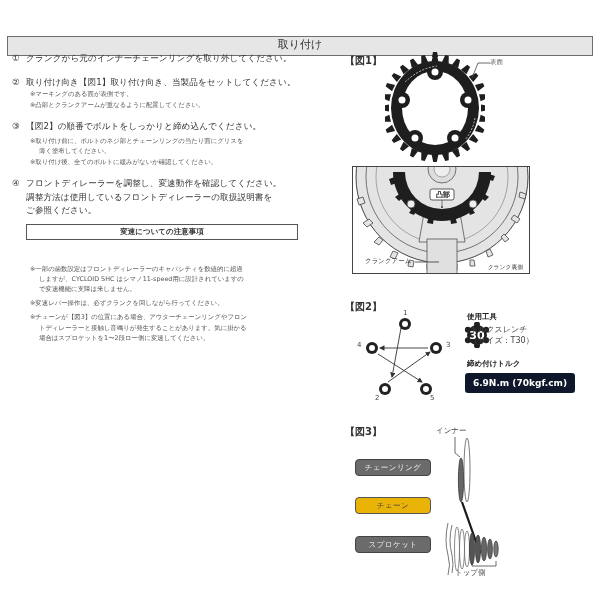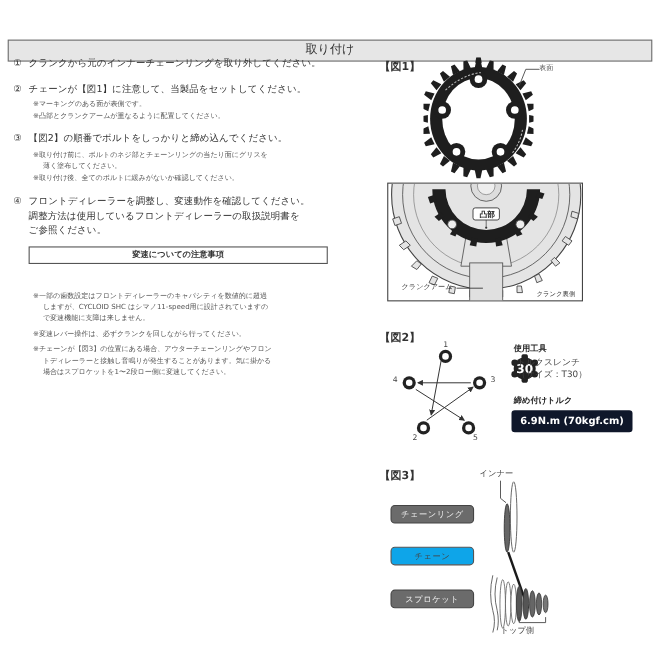--- a/index.html
+++ b/index.html
@@ -47,40 +47,40 @@
     position: absolute; left: 465px; top: 373px; width: 110px; height: 20px;
     background: #0f172a; border-radius: 3px; color: #fff;
     display: flex; align-items: center; justify-content: center; font-size: 9px; font-weight: bold;
   }
 
   .fig3-box {
     position: absolute; left: 355px; width: 76px; height: 17px; border-radius: 4px;
     display: flex; align-items: center; justify-content: center; font-size: 7.5px; letter-spacing: 0.5px;
   }
   .box-dark { background: #6b6b6b; color: #eee; border: 1px solid #444; }
-  .box-light { background: #0ea5e9; color: #444; border: 1px solid #555; }
+  .box-light { background: #eab308; color: #444; border: 1px solid #555; }
   .fig3-svg { position: absolute; left: 440px; top: 425px; width: 80px; height: 160px; }
   .fig3-inner-label { position: absolute; left: 436px; top: 426px; font-size: 7.5px; color: #444; }
   .fig3-top-label { position: absolute; left: 455px; top: 568px; font-size: 7.5px; color: #444; }
 </style>
 </head>
 <body>
 
 <div class="title-bar">
   <span>取り付け</span>
 </div>
 
 <div class="left">
 
   <div class="step-block">
     <div class="step"><span class="num">①</span><span>クランクから元のインナーチェーンリングを取り外してください。</span></div>
   </div>
 
   <div class="step-block">
-    <div class="step"><span class="num">②</span><span>チェーンが【図1】に注意して、当製品をセットしてください。</span></div>
+    <div class="step"><span class="num">②</span><span>取り付け向き【図1】取り付け向き、当製品をセットしてください。</span></div>
     <div class="note">※マーキングのある面が表側です。</div>
     <div class="note">※凸部とクランクアームが重なるように配置してください。</div>
   </div>
 
   <div class="step-block">
     <div class="step"><span class="num">③</span><span>【図2】の順番でボルトをしっかりと締め込んでください。</span></div>
     <div class="note notes-gap">
       <span>※取り付け前に、ボルトのネジ部とチェーンリングの当たり面にグリスを</span>
       <span class="cont">薄く塗布してください。</span>
     </div>

